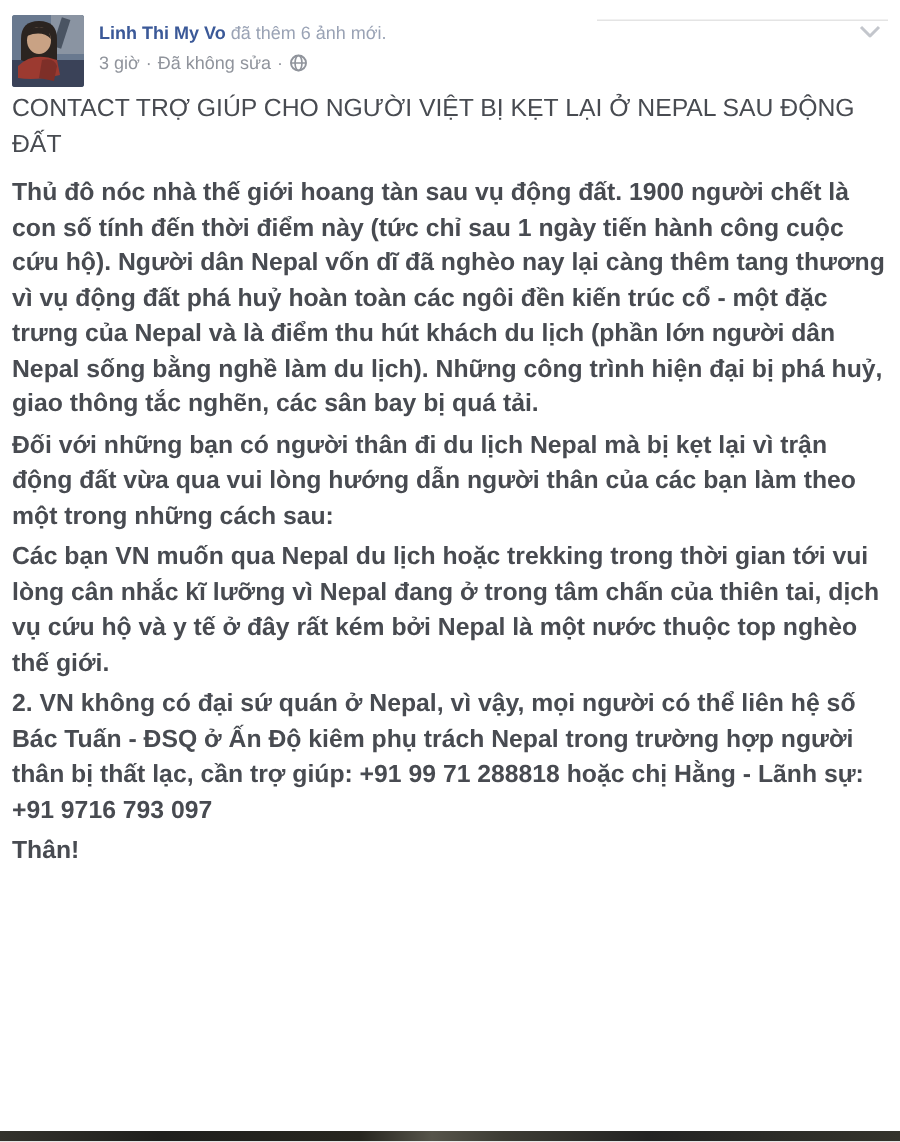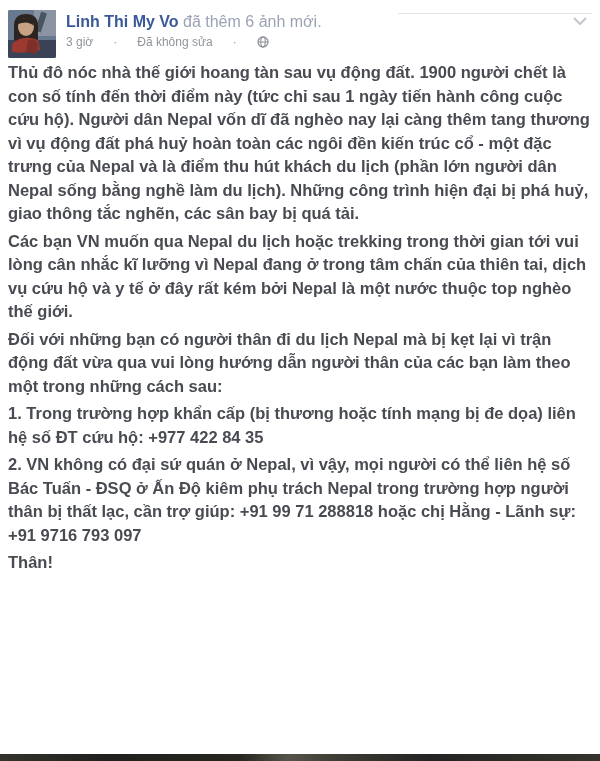--- a/index.html
+++ b/index.html
@@ -22,36 +22,36 @@
   .avatar {
     position: absolute; left: 0; top: 0;
     width: 48px; height: 48px;
     border-radius: 2px;
     overflow: hidden;
     cursor: pointer;
     background: #5b6a85;
   }
   .avatar svg { display: block; }
   .header-text { margin-left: 58px; padding-top: 3px; }
-  .name-line { font-size: 16px; line-height: 18px; }
+  .name-line { font-size: 12px; line-height: 18px; }
   .author-link {
     color: #3b5998;
     font-weight: bold;
     text-decoration: none;
     cursor: pointer;
   }
   .action-text { color: #9aa3b5; }
   .meta-line {
     margin-top: 3px;
     font-size: 12px;
     line-height: 16px;
     color: #90949c;
     display: flex;
     align-items: center;
-    gap: 20px;
+    gap: 4px;
   }
   .meta-link { color: #90949c; text-decoration: none; cursor: pointer; }
   .globe { display: inline-flex; align-items: center; }
   .options-btn {
     position: absolute;
     right: 2px; top: 3px;
     width: 20px; height: 16px;
     display: flex; align-items: center; justify-content: center;
     cursor: pointer;
   }
@@ -118,29 +118,29 @@
     </div>
 
     <div class="options-btn">
       <svg width="14" height="8" viewBox="0 0 14 8">
         <polyline points="1,1 7,7 13,1" fill="none" stroke="#c3c6cc" stroke-width="2"></polyline>
       </svg>
     </div>
   </div>
 
   <div class="content">
+    <p class="post-title">CONTACT TRỢ GIÚP CHO NGƯỜI VIỆT BỊ KẸT LẠI Ở NEPAL SAU ĐỘNG ĐẤT</p>
     <div class="post-body">
 
         <p>Thủ đô nóc nhà thế giới hoang tàn sau vụ động đất. 1900 người chết là con số tính đến thời điểm này (tức chỉ sau 1 ngày tiến hành công cuộc cứu hộ). Người dân Nepal vốn dĩ đã nghèo nay lại càng thêm tang thương vì vụ động đất phá huỷ hoàn toàn các ngôi đền kiến trúc cổ - một đặc trưng của Nepal và là điểm thu hút khách du lịch (phần lớn người dân Nepal sống bằng nghề làm du lịch). Những công trình hiện đại bị phá huỷ, giao thông tắc nghẽn, các sân bay bị quá tải.</p>
 
+        <p>Đối với những bạn có người thân đi du lịch Nepal mà bị kẹt lại vì trận động đất vừa qua vui lòng hướng dẫn người thân của các bạn làm theo một trong những cách sau:</p>
+
         <p>Các bạn VN muốn qua Nepal du lịch hoặc trekking trong thời gian tới vui lòng cân nhắc kĩ lưỡng vì Nepal đang ở trong tâm chấn của thiên tai, dịch vụ cứu hộ và y tế ở đây rất kém bởi Nepal là một nước thuộc top nghèo thế giới.</p>
 
-        <p>Đối với những bạn có người thân đi du lịch Nepal mà bị kẹt lại vì trận động đất vừa qua vui lòng hướng dẫn người thân của các bạn làm theo một trong những cách sau:</p>
-
-        <p>1. Trong trường hợp khẩn cấp (bị thương hoặc tính mạng bị đe dọa) liên hệ số ĐT cứu hộ: +977 422 84 35</p>
 
         <p>2. VN không có đại sứ quán ở Nepal, vì vậy, mọi người có thể liên hệ số Bác Tuấn - ĐSQ ở Ấn Độ kiêm phụ trách Nepal trong trường hợp người thân bị thất lạc, cần trợ giúp: +91 99 71 288818 hoặc chị Hằng - Lãnh sự: +91 9716 793 097</p>
 
 
 
         <p>Thân!</p>
       </div>
   </div>
 
   <div class="photo-strip"></div>

